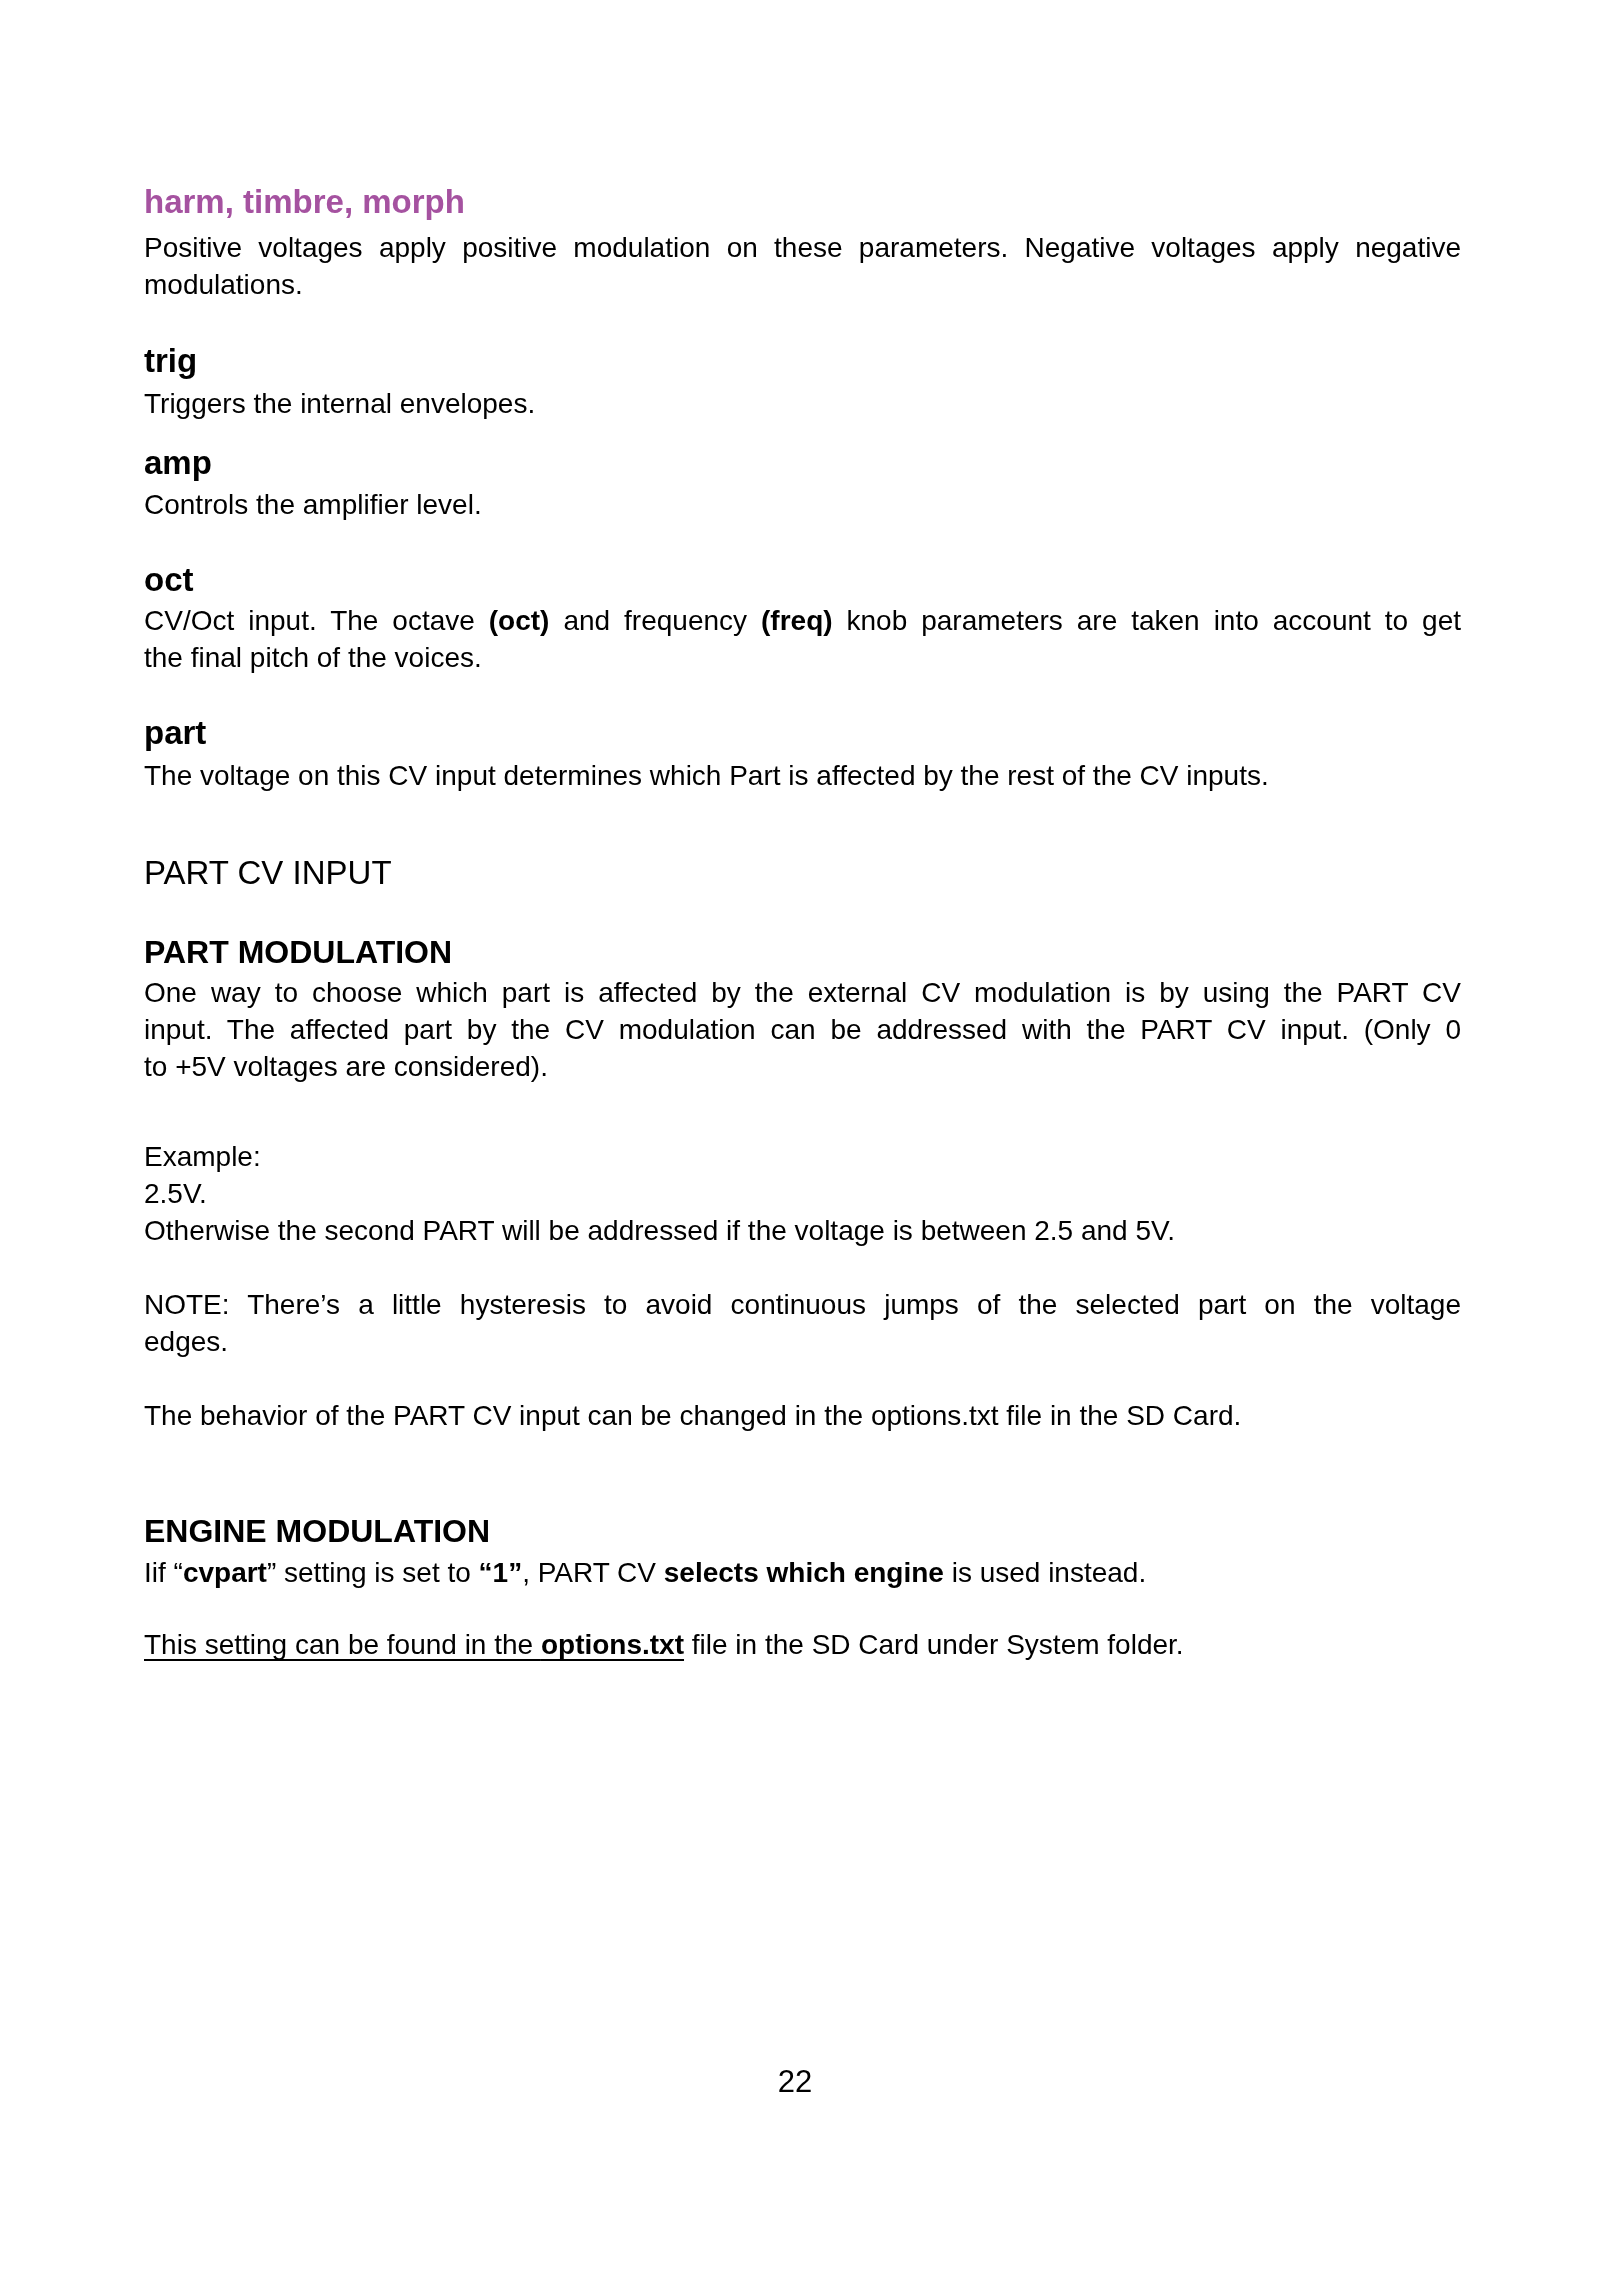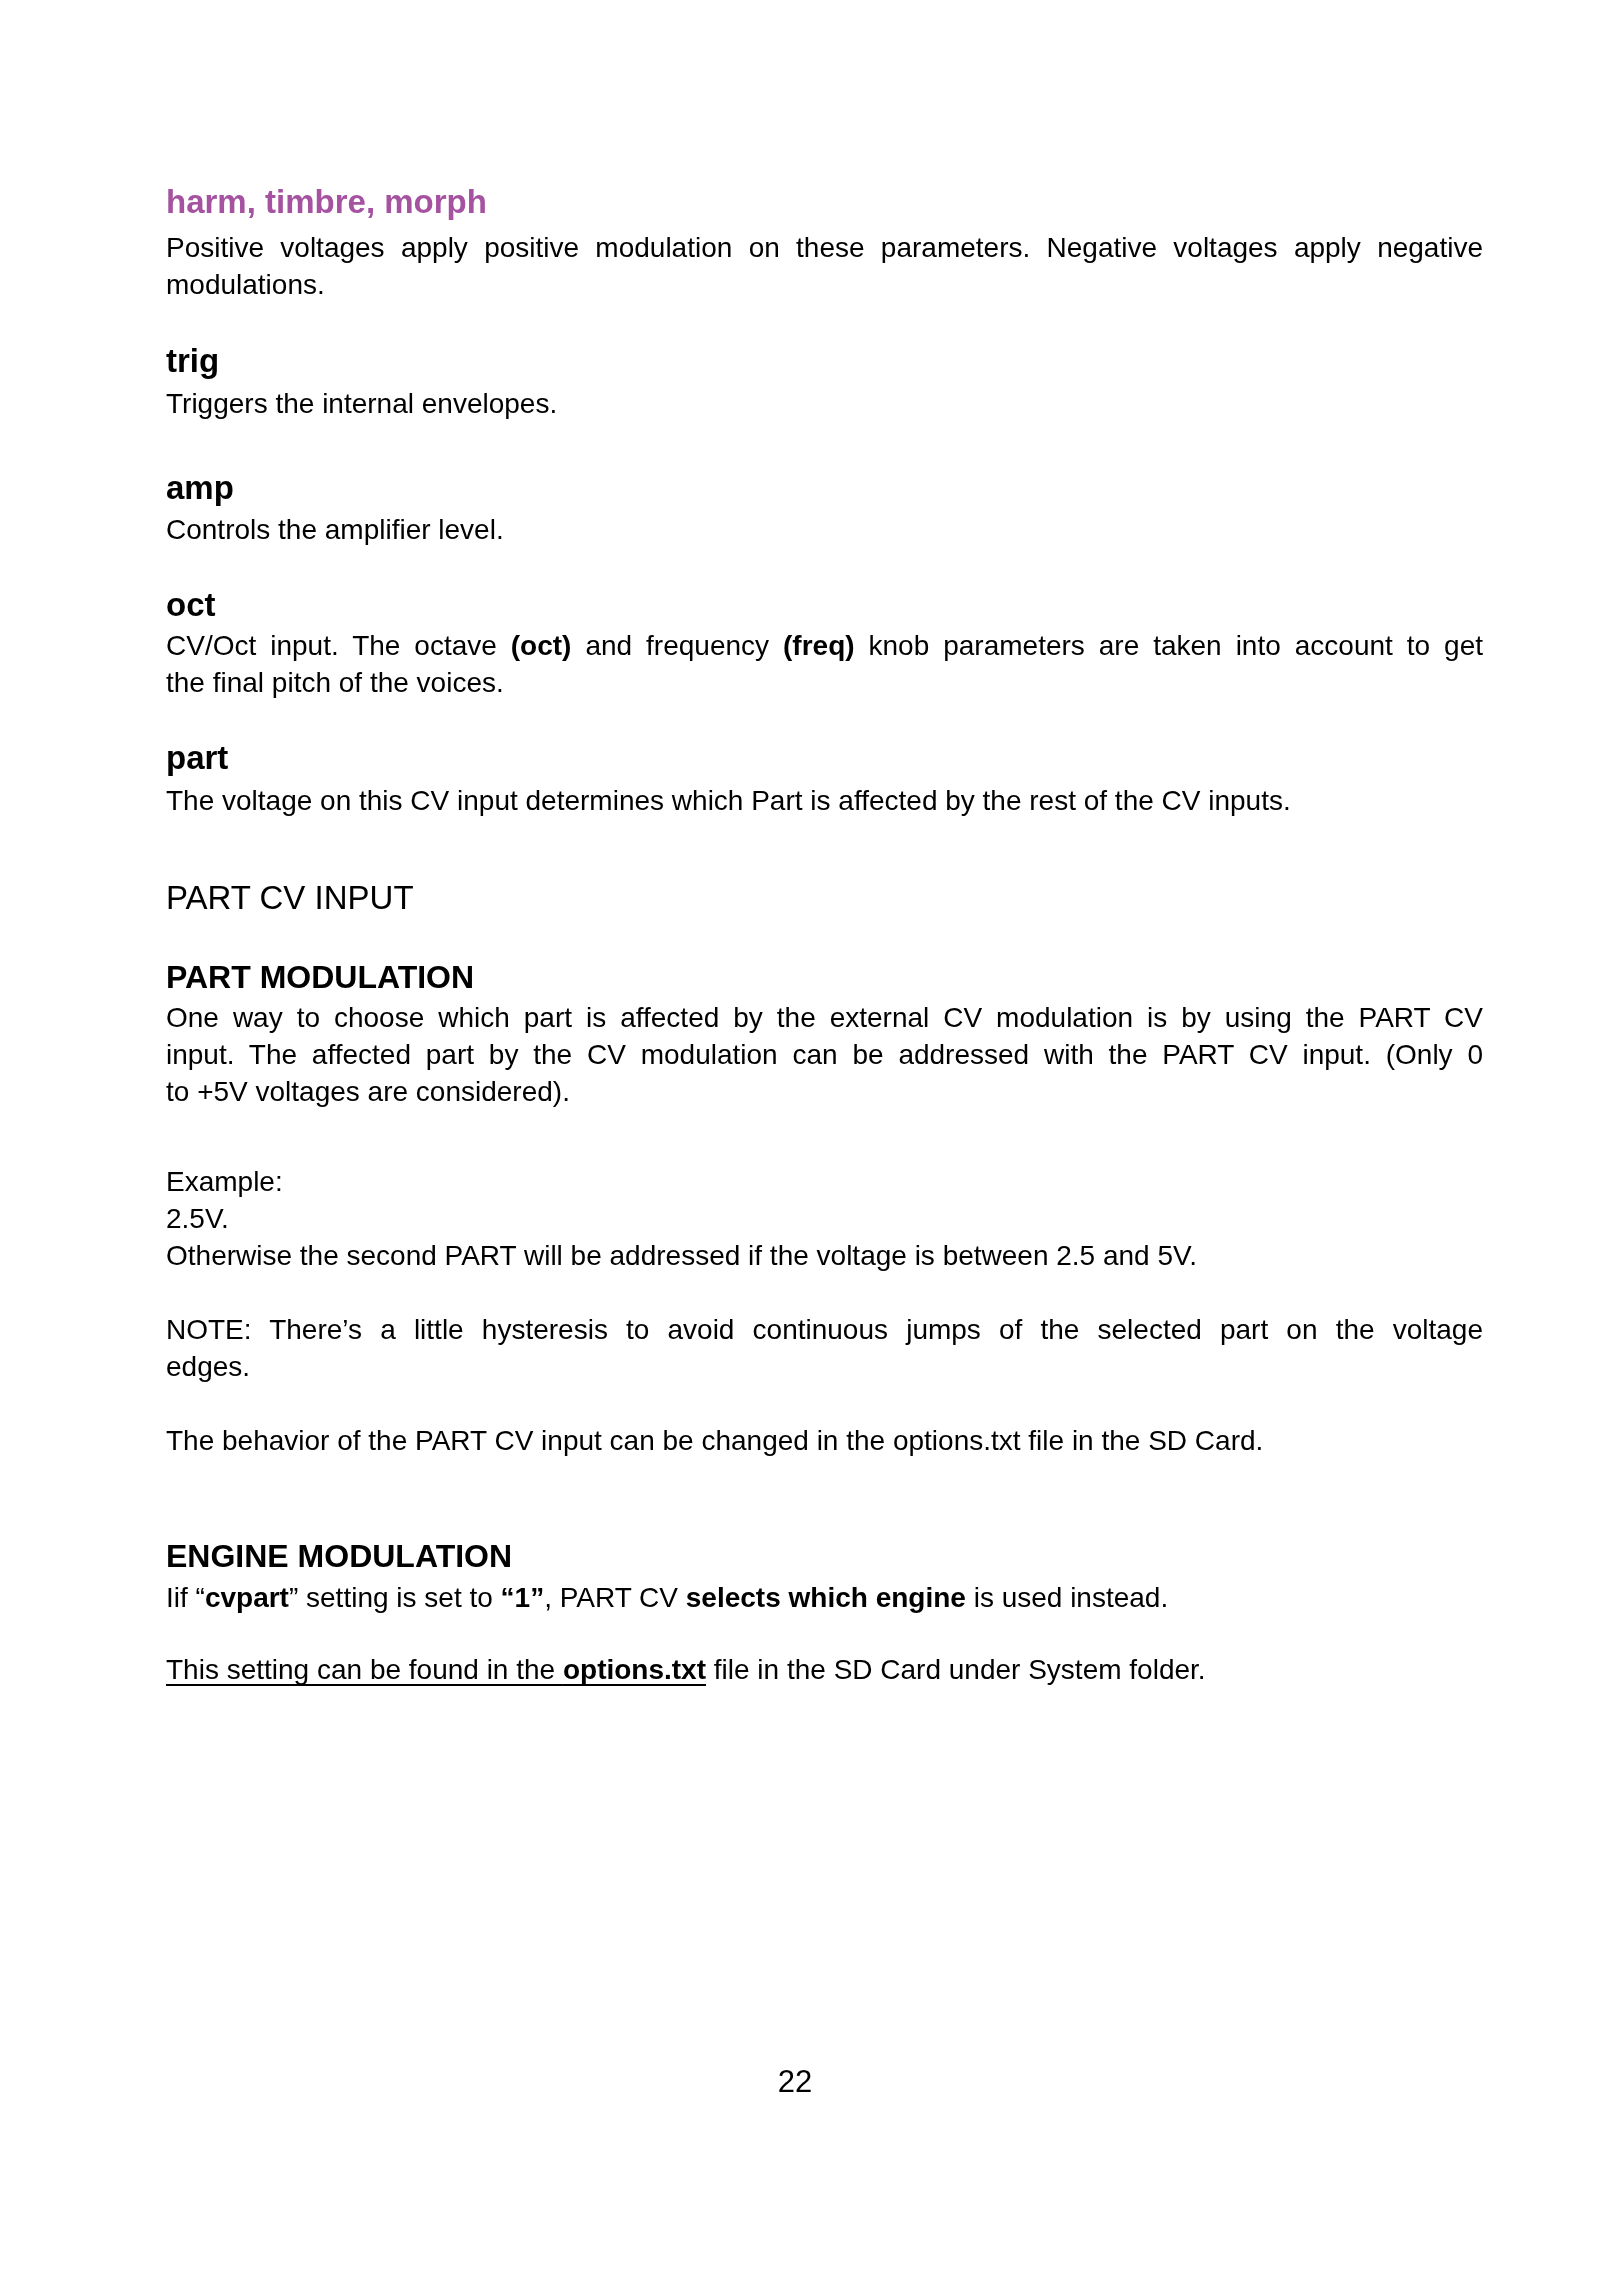--- a/index.html
+++ b/index.html
@@ -14,21 +14,21 @@
   }
   .page {
     position: absolute;
     left: 0; top: 0;
     width: 1623px;
     height: 2295px;
     background: #ffffff;
   }
   .content {
     position: absolute;
-    left: 166px;
+    left: 144px;
     top: 0;
     width: 1317px;
   }
   
   .h1 {
     font-size: 33px;
     line-height: 58px;
     font-weight: 400;
     white-space: nowrap;
   }
@@ -81,21 +81,21 @@
   <main class="content">
       <div class="h3 accent" style="margin-top: 181px;">harm, timbre, morph</div>
       <div class="p" style="margin-top: 6px;">
         <div class="line j"><span>Positive voltages apply positive modulation on these parameters. Negative voltages apply negative</span></div>
         <div class="line"><span>modulations.</span></div>
       </div>
       <div class="h3" style="margin-top: 37px;">trig</div>
       <div class="p" style="margin-top: 2.6px;">
         <div class="line"><span>Triggers the internal envelopes.</span></div>
       </div>
-      <div class="h3" style="margin-top: 45px;">amp</div>
+      <div class="h3" style="margin-top: 20px;">amp</div>
       <div class="p" style="margin-top: 2.6px;">
         <div class="line"><span>Controls the amplifier level.</span></div>
       </div>
       <div class="h3" style="margin-top: 36px;">oct</div>
       <div class="p" style="margin-top: 1.3px;">
         <div class="line j"><span>CV/Oct input. The octave </span><span class="b">(oct)</span><span> and frequency </span><span class="b">(freq)</span><span> knob parameters are taken into account to get</span></div>
         <div class="line"><span>the final pitch of the voices.</span></div>
       </div>
       <div class="h3" style="margin-top: 36px;">part</div>
       <div class="p" style="margin-top: 2.6px;">

